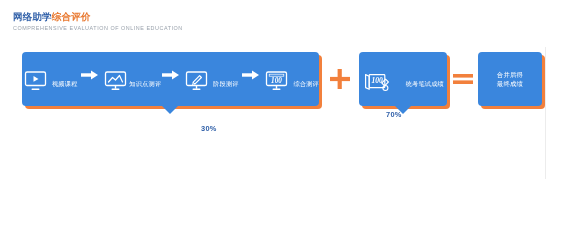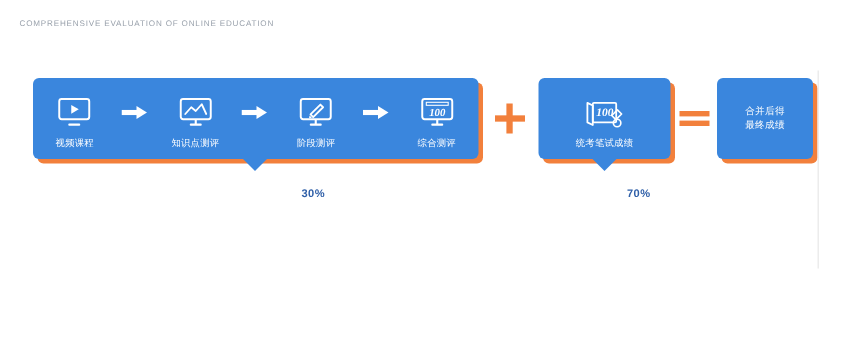--- a/index.html
+++ b/index.html
@@ -83,23 +83,23 @@
     align-items: center;
     justify-content: center;
     width: 100%;
     height: 100%;
     gap: 0px;
   }
 
   .step {
     width: 56px;
     display: flex;
-    flex-direction: column;
-    align-items: center;
-    justify-content: flex-end;
+    flex-direction: row;
+    align-items: center;
+    justify-content: space-between;
     padding-top: 6px;
     box-sizing: border-box;
   }
   .step .ico {
     width: 27px;
     height: 24px;
     display: block;
   }
   .step .step-label {
     margin-top: 4px;
@@ -155,35 +155,38 @@
   #pointer-b { left: 394px; top: 58px; }
 
   .pct {
     position: absolute;
     font-size: 7.4px;
     font-weight: bold;
     color: #2f5fa8;
     letter-spacing: 0.3px;
   }
   #pct-a { left: 153px; top: 77px; margin-left: 48px; }
-  #pct-b { left: 386px; top: 77px; margin-left: 32px; }
+  #pct-b { left: 386px; top: 63px; }
 
   .divider {
     position: absolute;
     left: 545px;
     top: 0px;
     width: 1px;
     height: 155px;
     background: #ececec;
   }
 </style>
 </head>
 <body>
 
 <div class="header">
+  <div class="title-cn">
+    <span class="seg-a">网络助学</span><span class="seg-b">综合评价</span>
+  </div>
   <div class="title-en">COMPREHENSIVE EVALUATION OF ONLINE EDUCATION</div>
 </div>
 
 <div class="diagram">
 
   <div class="panel-wrap" id="panel-a-wrap">
     <div class="panel-shadow"></div>
     <div class="panel">
       <div class="flow">
 

